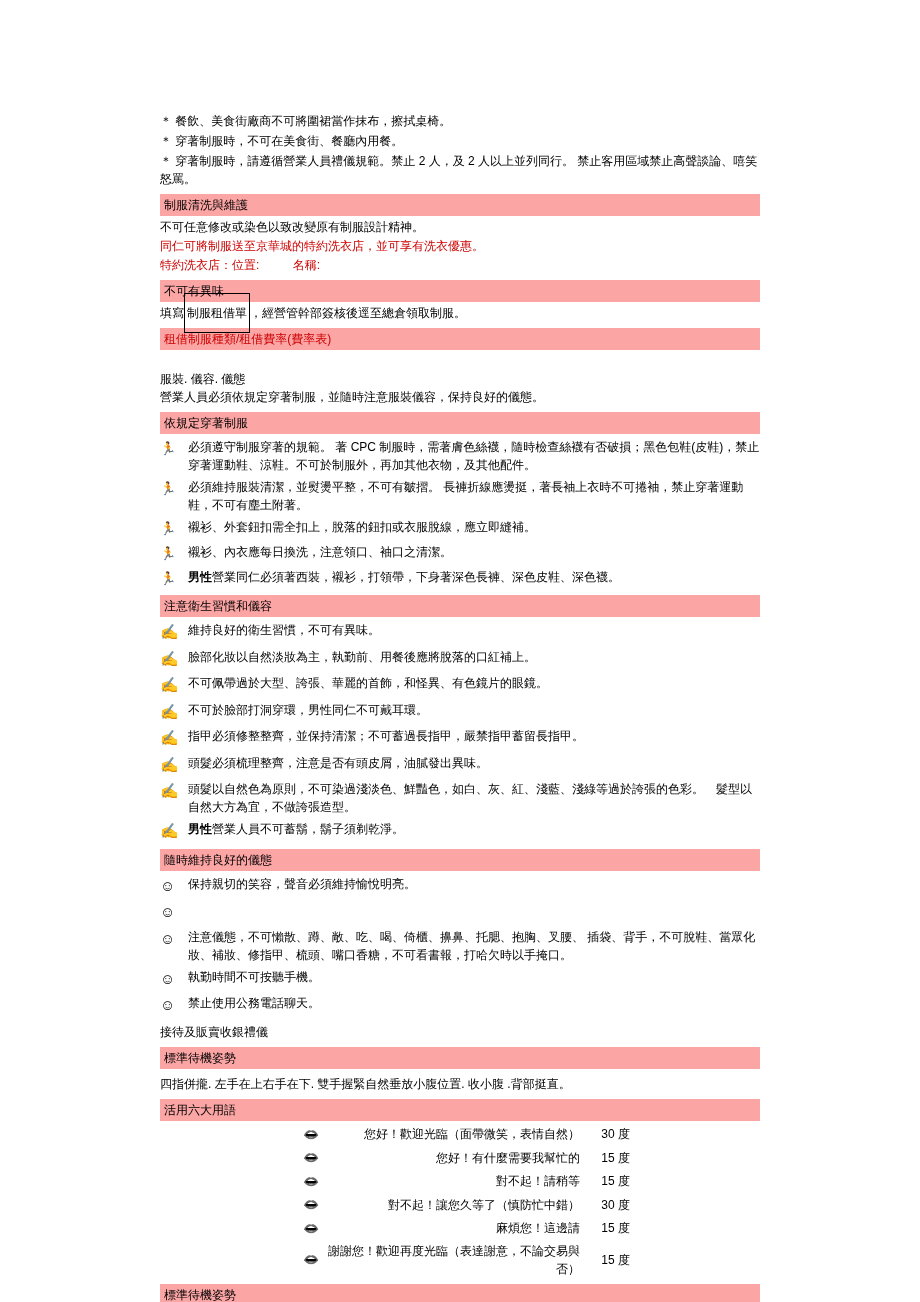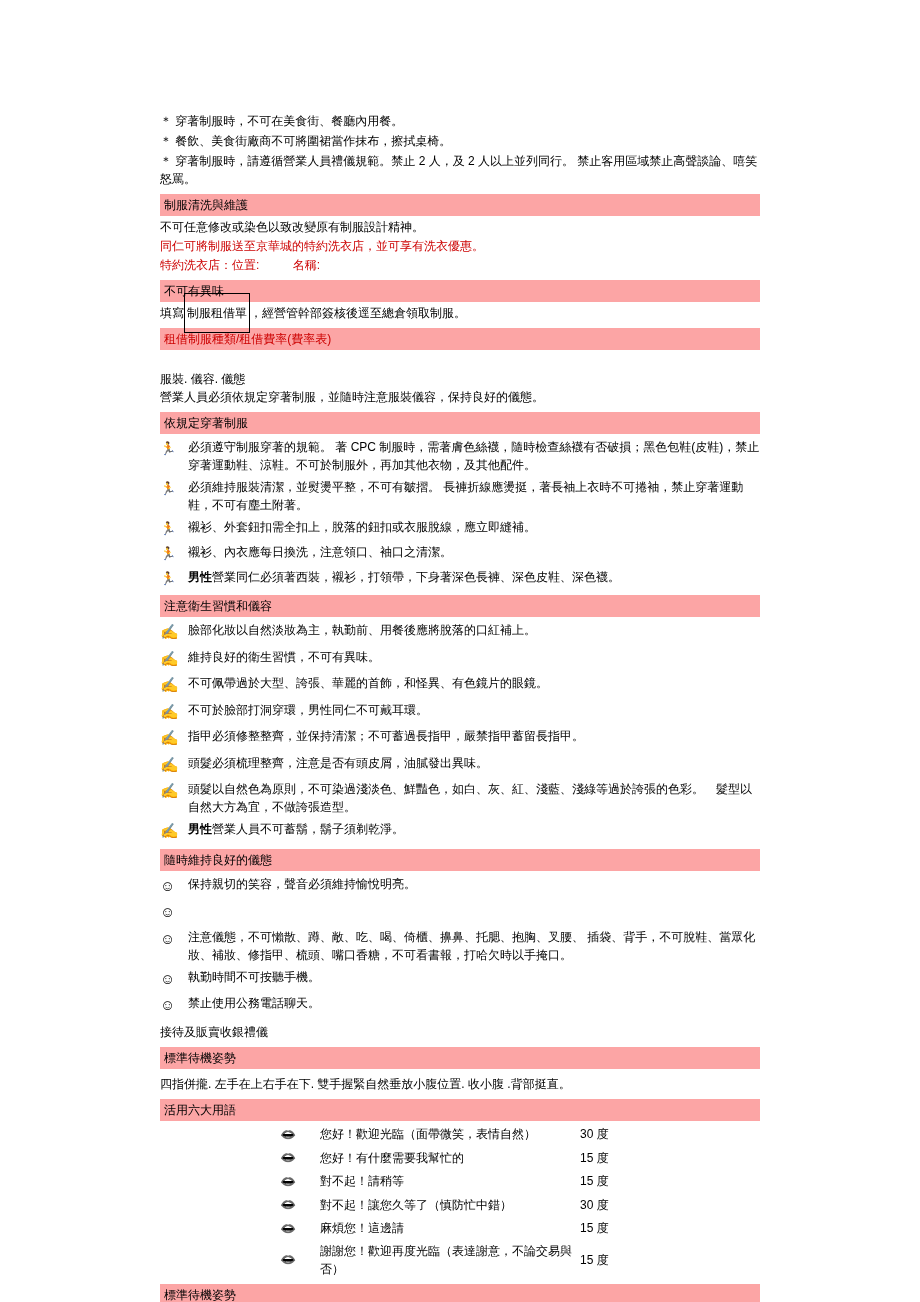--- a/index.html
+++ b/index.html
@@ -40,35 +40,36 @@
   .pen-icon::before { content: "✍"; font-size: 15px;}
   .smile-icon::before { content: "☺"; font-size: 15px;}
   .lips-icon::before { content: "👄"; font-size: 13px; filter: grayscale(1) contrast(2);}
   .phrase-table {
     margin: 4px 0 4px 120px;
   }
   .phrase-row {
     display: flex;
     align-items: center;
     margin: 4px 0;
+    text-align: right;
   }
   .phrase-row .lip { width: 40px; }
   .phrase-row .ptxt { width: 260px; }
   .phrase-row .deg { width: 50px; }
   .tight { margin: 1px 0; }
 </style>
 </head>
 <body>
 
 
 
 
 <div>
+  <div class="rule-line">＊ 餐飲、美食街廠商不可將圍裙當作抹布，擦拭桌椅。</div>
   <div class="rule-line">＊ 穿著制服時，不可在美食街、餐廳內用餐。</div>
-  <div class="rule-line">＊ 餐飲、美食街廠商不可將圍裙當作抹布，擦拭桌椅。</div>
   <div class="rule-line">＊ 穿著制服時，請遵循營業人員禮儀規範。禁止 2 人，及 2 人以上並列同行。 禁止客用區域禁止高聲談論、嘻笑怒罵。</div>
 </div>
 
 
 <div class="section-header">制服清洗與維護</div>
 <div class="tight">不可任意修改或染色以致改變原有制服設計精神。</div>
 <div class="tight red">同仁可將制服送至京華城的特約洗衣店，並可享有洗衣優惠。</div>
 <div class="tight red">
   <span>特約洗衣店：位置:</span>
   &nbsp;&nbsp;&nbsp;&nbsp;&nbsp;&nbsp;&nbsp;&nbsp;
@@ -111,25 +112,25 @@
       <span class="icon-col run-icon"></span>
       <span class="txt"><b>男性</b>營業同仁必須著西裝，襯衫，打領帶，下身著深色長褲、深色皮鞋、深色襪。</span>
     </div>
   </div>
 
 
 <div class="section-header">注意衛生習慣和儀容</div>
 <div id="hygiene-list">
     <div class="icon-row">
       <span class="icon-col pen-icon"></span>
+      <span class="txt">維持良好的衛生習慣，不可有異味。</span>
+    </div>
+    <div class="icon-row">
+      <span class="icon-col pen-icon"></span>
       <span class="txt">臉部化妝以自然淡妝為主，執勤前、用餐後應將脫落的口紅補上。</span>
-    </div>
-    <div class="icon-row">
-      <span class="icon-col pen-icon"></span>
-      <span class="txt">維持良好的衛生習慣，不可有異味。</span>
     </div>
     <div class="icon-row">
       <span class="icon-col pen-icon"></span>
       <span class="txt">不可佩帶過於大型、誇張、華麗的首飾，和怪異、有色鏡片的眼鏡。</span>
     </div>
     <div class="icon-row">
       <span class="icon-col pen-icon"></span>
       <span class="txt">不可於臉部打洞穿環，男性同仁不可戴耳環。</span>
     </div>
     <div class="icon-row">

